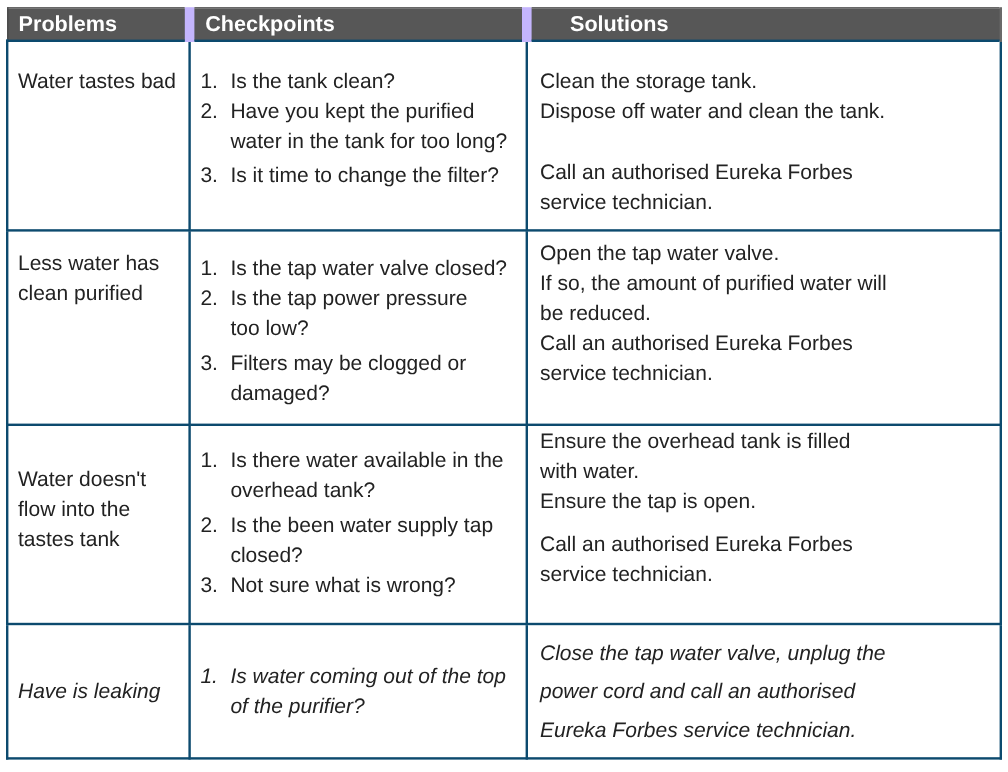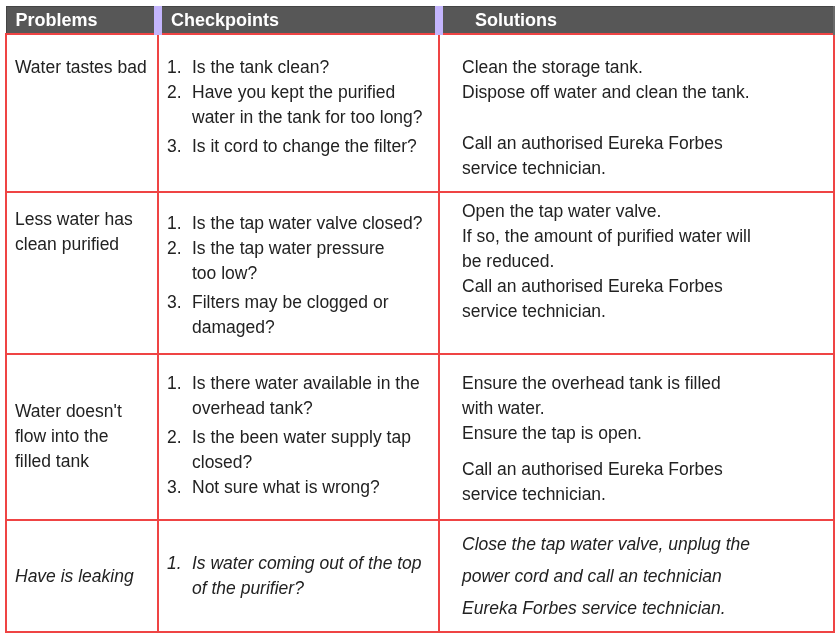--- a/index.html
+++ b/index.html
@@ -35,29 +35,29 @@
       height: 26px;
       padding: 0 0 0 9px;
       border-left: 8px solid #c4b5fd;
       border-right: 2px solid #6a6a6a;
       border-top: 1px solid #444;
       line-height: 26px;
     }
     .tbl th.h1 { border-left: 1px solid #444; }
     .tbl th.h3 { padding-left: 32px; }
     .tbl td {
-      border: 2px solid #ef4444;
+      border: 2px solid #0c4a6e;
       vertical-align: top;
       font-size: 17.5px;
       line-height: 25px;
       padding: 0;
     }
     .tbl td.prob { padding-left: 8px; }
     .tbl td.chk { padding-left: 8px; }
-    .tbl td.sol { padding-left: 22px; }
+    .tbl td.sol { padding-left: 10px; }
     .row1 td { height: 156px; }
     .row2 td { height: 160px; }
     .row3 td { height: 164px; }
     .row4 td { height: 110px; font-style: italic; }
 
     .list { margin: 0; padding: 0; list-style: none; }
     .list li { display: flex; }
     .num { width: 25px; flex: 0 0 25px; }
     .txt { flex: 1; }
     .gap-s { margin-top: 4px; }
@@ -90,21 +90,21 @@
           <li>
               <span class="num">1.</span>
               <span class="txt">Is the tank clean?</span>
             </li>
           <li>
               <span class="num">2.</span>
               <span class="txt"><span>Have you kept the purified</span><br><span>water in the tank for too long?</span></span>
             </li>
           <li class="gap-s">
               <span class="num">3.</span>
-              <span class="txt">Is it cord to change the filter?</span>
+              <span class="txt">Is it time to change the filter?</span>
             </li>
         </ul>
       </td>
       <td class="sol">
         <div style="margin-top:20px">
           <p>Clean the storage tank.</p>
           <p>Dispose off water and clean the tank.</p>
           <p style="margin-top:26px"><span>Call an authorised Eureka Forbes</span><br><span>service technician.</span></p>
         </div>
       </td>
@@ -115,76 +115,76 @@
         <div style="margin-top:14px"><span>Less water has</span><br><span>clean purified</span></div>
       </td>
       <td class="chk">
         <ul class="list" style="margin-top:18px">
           <li>
               <span class="num">1.</span>
               <span class="txt">Is the tap water valve closed?</span>
             </li>
           <li>
               <span class="num">2.</span>
-              <span class="txt"><span>Is the tap water pressure</span><br><span>too low?</span></span>
+              <span class="txt"><span>Is the tap power pressure</span><br><span>too low?</span></span>
             </li>
           <li class="gap-s">
               <span class="num">3.</span>
               <span class="txt"><span>Filters may be clogged or</span><br><span>damaged?</span></span>
             </li>
         </ul>
       </td>
       <td class="sol">
         <div style="margin-top:6px">
           <p>Open the tap water valve.</p>
           <p><span>If so, the amount of purified water will</span><br><span>be reduced.</span></p>
           <p class="gap-s"><span>Call an authorised Eureka Forbes</span><br><span>service technician.</span></p>
         </div>
       </td>
     </tr>
 
     <tr class="row3">
       <td class="prob">
-        <div style="margin-top:44px"><span>Water doesn't</span><br><span>flow into the</span><br><span>filled tank</span></div>
+        <div style="margin-top:32px"><span>Water doesn't</span><br><span>flow into the</span><br><span>tastes tank</span></div>
       </td>
       <td class="chk">
         <ul class="list" style="margin-top:16px">
           <li>
               <span class="num">1.</span>
               <span class="txt"><span>Is there water available in the</span><br><span>overhead tank?</span></span>
             </li>
           <li class="gap-s">
               <span class="num">2.</span>
               <span class="txt"><span> Is the been water supply tap</span><br><span>closed?</span></span>
             </li>
           <li>
               <span class="num">3.</span>
               <span class="txt">Not sure what is wrong?</span>
             </li>
         </ul>
       </td>
       <td class="sol">
-        <div style="margin-top:16px">
+        <div style="">
           <p><span>Ensure the overhead tank is filled</span><br><span>with water.</span></p>
           <p class="gap-s">Ensure the tap is open.</p>
           <p style="margin-top:11px"><span>Call an authorised Eureka Forbes</span><br><span>service technician.</span></p>
         </div>
       </td>
     </tr>
 
     <tr class="row4">
       <td class="prob" style="vertical-align:middle">
         <div>Have is leaking</div>
       </td>
       <td class="chk" style="vertical-align:middle">
         <ul class="list">
           <li>
               <span class="num">1.</span>
               <span class="txt"><span> Is water coming out of the top</span><br><span>of the purifier?</span></span>
             </li>
         </ul>
       </td>
       <td class="sol" style="vertical-align:middle">
-        <p style="line-height:32px"><span>Close the tap water valve, unplug the</span><br><span>power cord and call an technician</span><br><span>Eureka Forbes service technician.</span></p>
+        <p style="line-height:32px"><span>Close the tap water valve, unplug the</span><br><span>power cord and call an authorised</span><br><span>Eureka Forbes service technician.</span></p>
       </td>
     </tr>
   </tbody>
 </table>
 
 </body></html>

